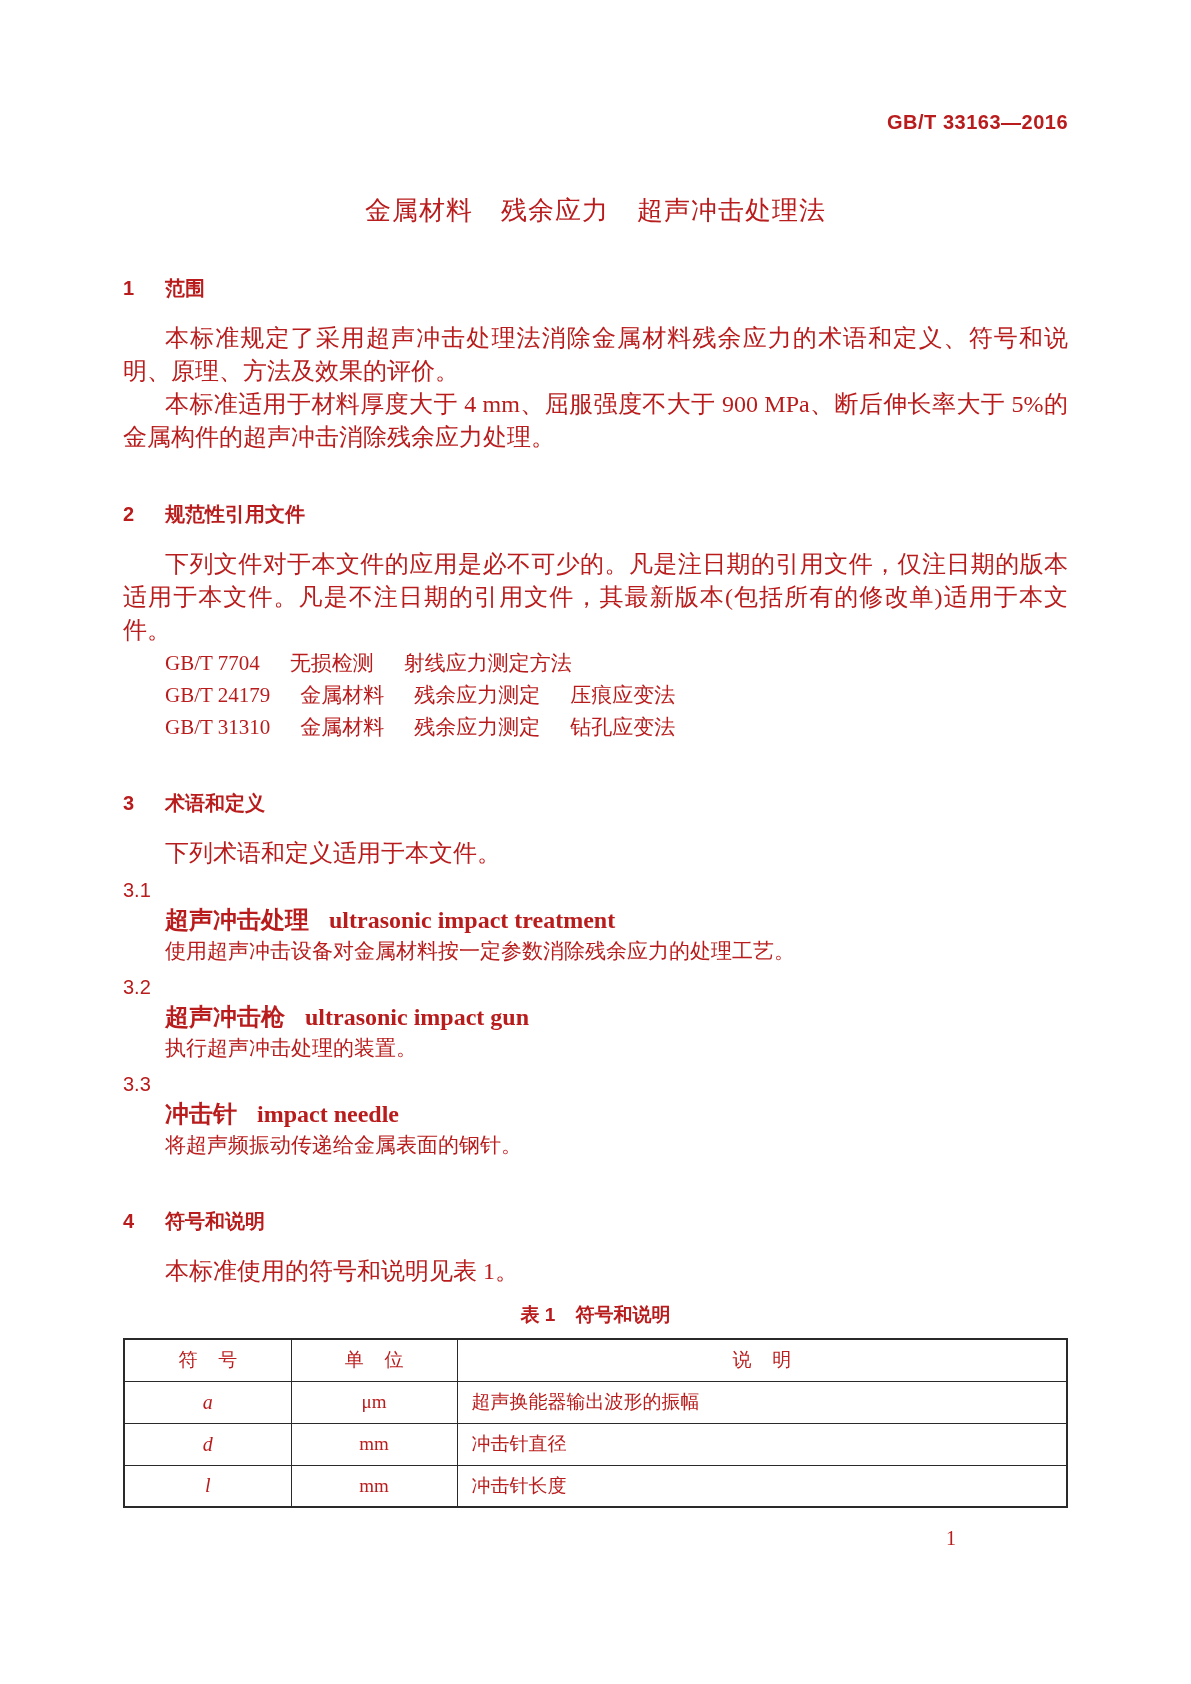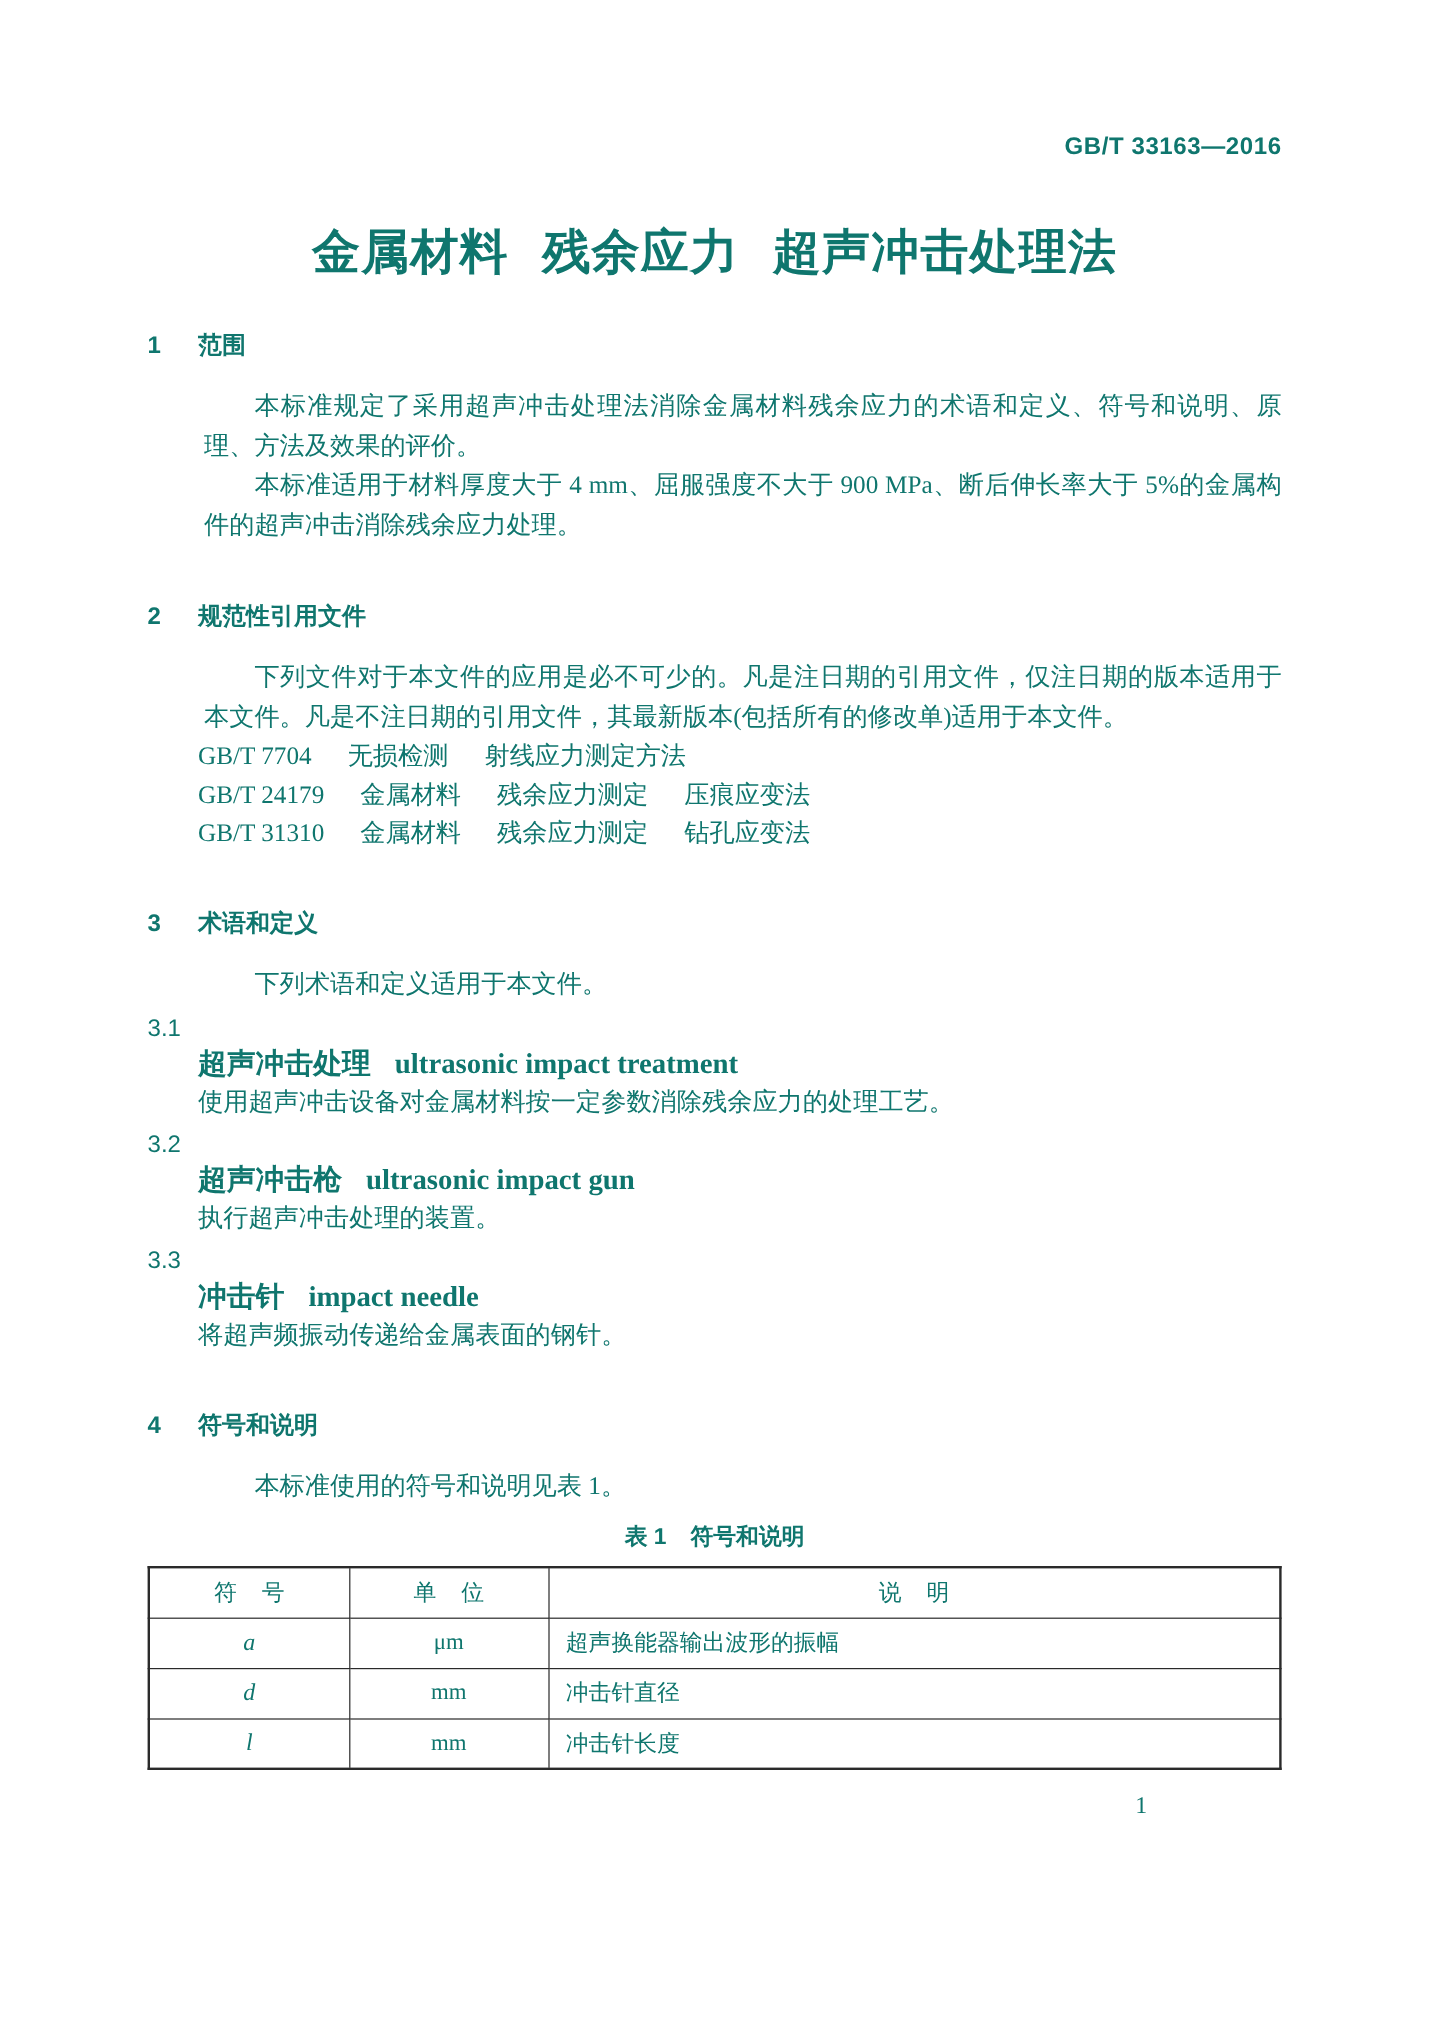--- a/index.html
+++ b/index.html
@@ -5,21 +5,21 @@
   * { margin: 0; padding: 0; box-sizing: border-box; }
   html, body { background: #ffffff; }
   body { width: 1191px; }
 
   .page {
     position: relative;
     width: 1191px;
     height: 1684px;
     margin: 0 auto;
     background: #ffffff;
-    color: #0f766e;
+    color: #b91c1c;
     font-family: "Liberation Serif", "DejaVu Serif", serif;
     overflow: hidden;
   }
 
   .content {
     position: absolute;
     left: 123px;
     top: 0;
     width: 945px;
   }
@@ -31,43 +31,42 @@
     font-weight: 700;
     font-size: 20px;
     line-height: 24px;
     letter-spacing: 0.5px;
   }
 
   .doc-title {
     margin-top: 58px;
     text-align: center;
     font-family: "Liberation Sans", "DejaVu Sans", sans-serif;
-    font-weight: 700;
-    font-size: 40px;
+    font-weight: 400;
+    font-size: 26px;
     line-height: 36px;
     letter-spacing: 1px;
   }
   .tgap { margin-left: 28px; }
 
   .sec-heading {
     margin-top: 48px;
     margin-bottom: 22px;
     font-family: "Liberation Sans", "DejaVu Sans", sans-serif;
     font-weight: 700;
     font-size: 20px;
     line-height: 24px;
   }
   .sec-num { display: inline-block; width: 42px; }
 
   .para {
-    font-size: 21px;
+    font-size: 24px;
     line-height: 33px;
     text-indent: 42px;
     text-align: justify;
-    margin-left: 47px;
   }
 
   .ref-line {
     font-size: 21px;
     line-height: 32px;
     padding-left: 42px;
   }
   .rgap { margin-left: 30px; }
 
   .term { margin-top: 6px; }

